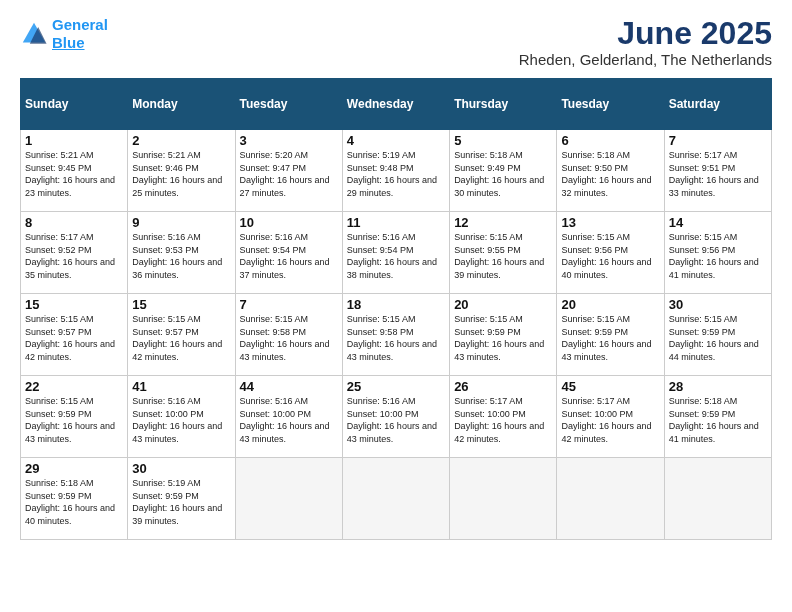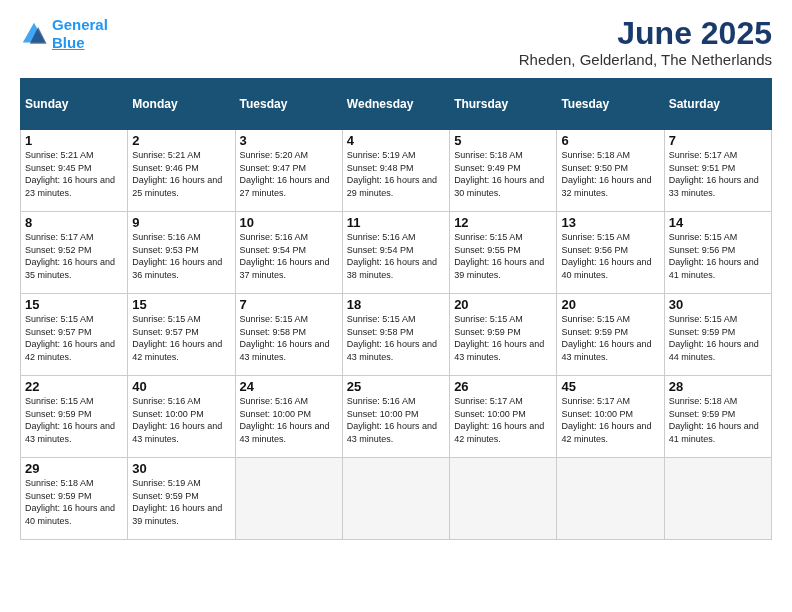--- a/index.html
+++ b/index.html
@@ -213,25 +213,25 @@
     <span class="day-num">30</span>
     <div class="day-info">Sunrise: 5:15 AM<br>Sunset: 9:59 PM<br>Daylight: 16 hours and 44 minutes.</div>
   </td>
         </tr>
         <tr>
           <td>
     <span class="day-num">22</span>
     <div class="day-info">Sunrise: 5:15 AM<br>Sunset: 9:59 PM<br>Daylight: 16 hours and 43 minutes.</div>
   </td>
           <td>
-    <span class="day-num">40</span>
+    <span class="day-num">41</span>
     <div class="day-info">Sunrise: 5:16 AM<br>Sunset: 10:00 PM<br>Daylight: 16 hours and 43 minutes.</div>
   </td>
           <td>
-    <span class="day-num">24</span>
+    <span class="day-num">44</span>
     <div class="day-info">Sunrise: 5:16 AM<br>Sunset: 10:00 PM<br>Daylight: 16 hours and 43 minutes.</div>
   </td>
           <td>
     <span class="day-num">25</span>
     <div class="day-info">Sunrise: 5:16 AM<br>Sunset: 10:00 PM<br>Daylight: 16 hours and 43 minutes.</div>
   </td>
           <td>
     <span class="day-num">26</span>
     <div class="day-info">Sunrise: 5:17 AM<br>Sunset: 10:00 PM<br>Daylight: 16 hours and 42 minutes.</div>
   </td>

